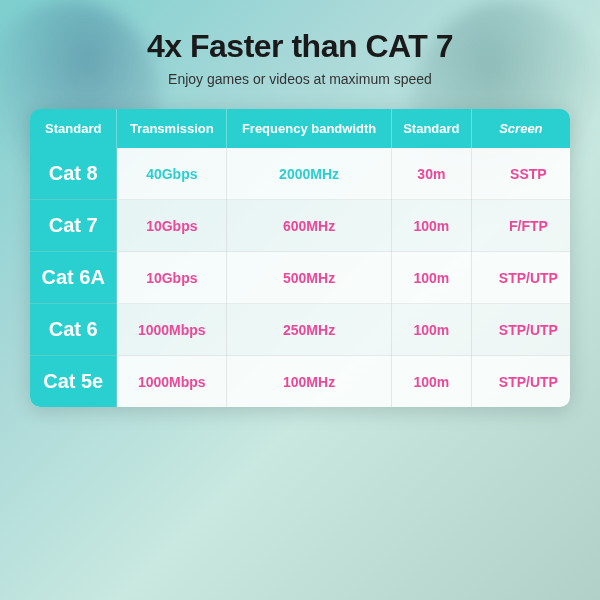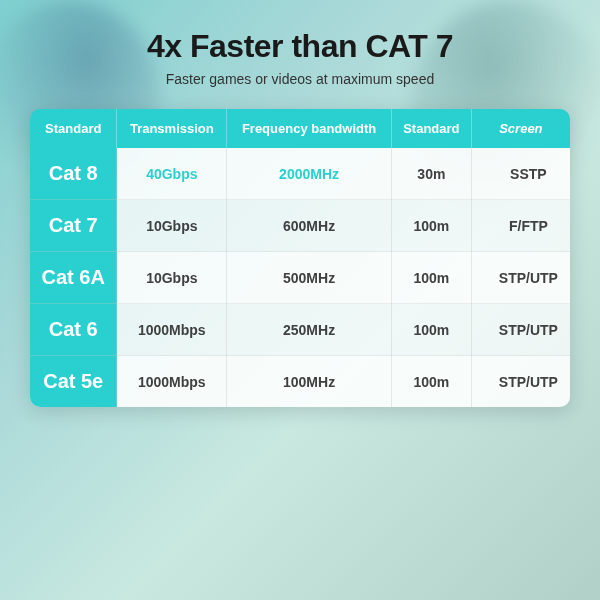--- a/index.html
+++ b/index.html
@@ -106,21 +106,21 @@
 
     tbody tr:nth-child(even) {
       background-color: rgba(255,255,255,0.72);
     }
 
     tbody td {
       text-align: center;
       padding: 14px 8px;
       font-size: 14px;
       font-weight: 600;
-      color: #404040;
+      color: #ec4899;
       border-right: 1px solid rgba(200,200,200,0.4);
       border-bottom: 1px solid rgba(200,200,200,0.3);
     }
 
     tbody td:last-child {
       border-right: none;
       padding-left: 23px;
     }
 
     tbody tr:last-child td {
@@ -145,21 +145,21 @@
 <body>
 
 <div class="bg"></div>
 <div class="bg-person-left"></div>
 <div class="bg-person-right"></div>
 
 <div class="content">
 
   <h1 class="main-title">4x Faster than CAT 7</h1>
 
-  <p class="subtitle">Faster games or videos at maximum speed</p>
+  <p class="subtitle">Enjoy games or videos at maximum speed</p>
 
   <div class="table-wrapper">
     <table>
       <thead>
         <tr>
           <th>Standard</th>
           <th>Transmission</th>
           <th>Frequency bandwidth</th>
           <th>Standard</th>
           <th>Screen</th>

